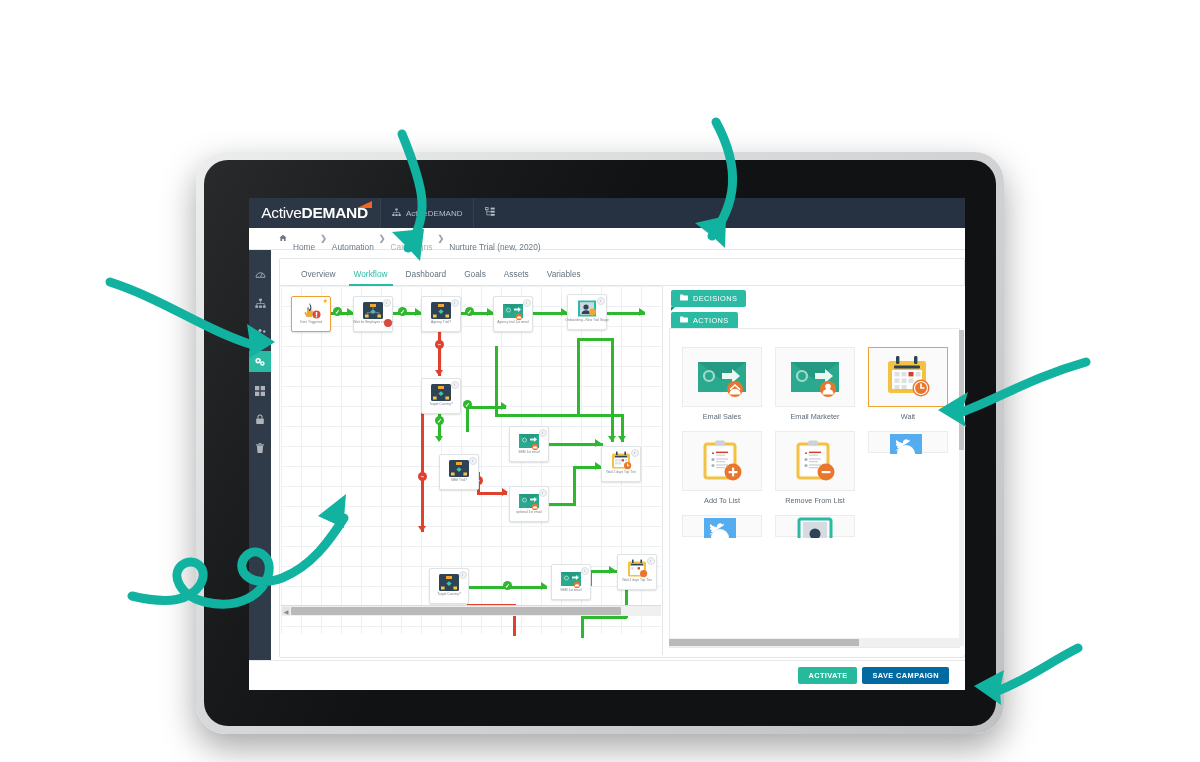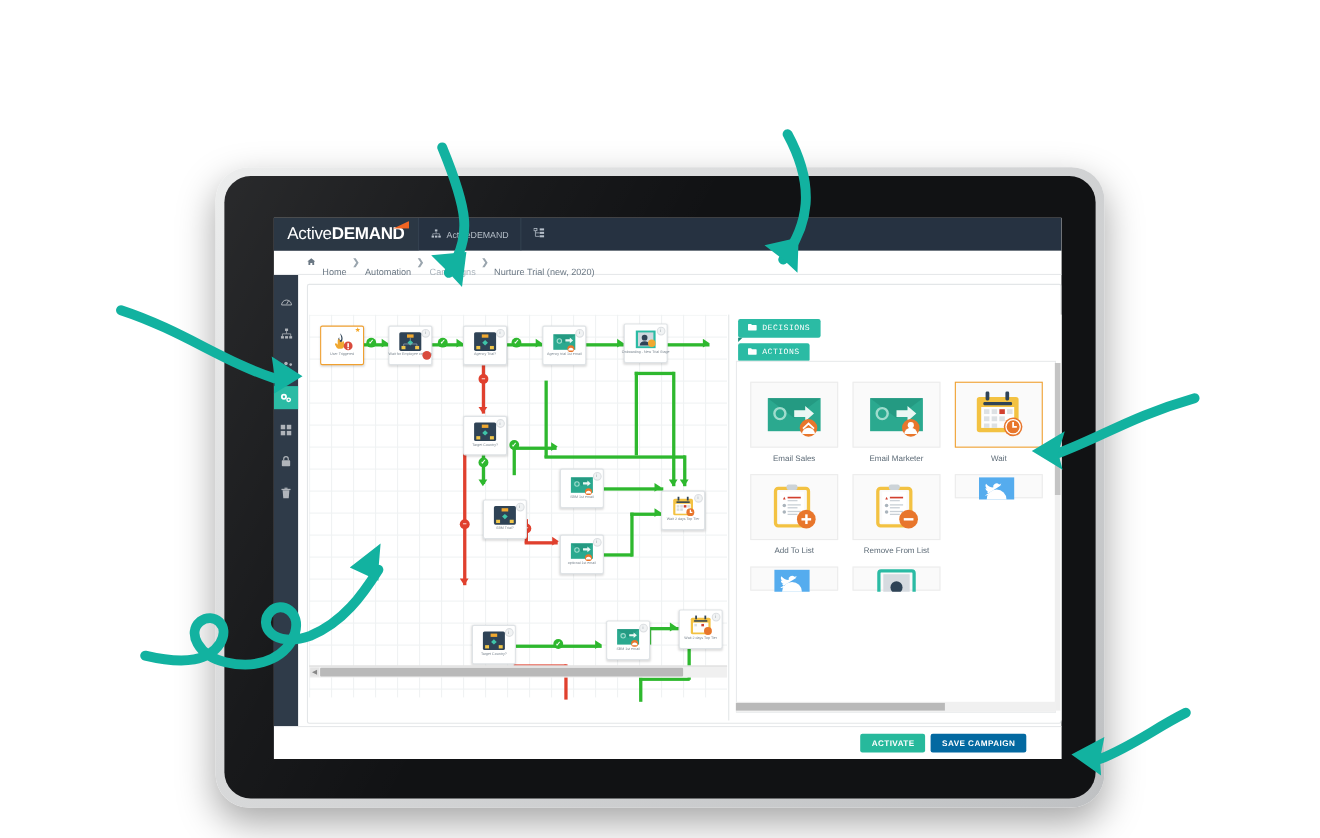--- a/index.html
+++ b/index.html
@@ -97,39 +97,39 @@
   .tip.u{border-left:4px solid transparent;border-right:4px solid transparent;border-bottom:6px solid #2eb82e;}
   .badge{position:absolute;width:9px;height:9px;border-radius:50%;display:flex;align-items:center;justify-content:center;
     color:#fff;font-size:6px;font-weight:700;line-height:1;}
   .badge.ok{background:#2eb82e;}
   .badge.no{background:#e0402e;}
 
   
   .panel{position:absolute;left:382px;top:27px;width:303px;height:369px;background:#fff;border-left:1px solid #e3e6e8;
     overflow:hidden;}
   .ptab{position:absolute;height:17px;background:#2bbba4;color:#fff;border-radius:2px;display:flex;align-items:center;
-    gap:5px;padding:0 9px;font-size:7.4px;letter-spacing:.4px;box-sizing:border-box;font-family:Liberation Mono, monospace;}
+    gap:5px;padding:0 9px;font-size:7.4px;letter-spacing:.4px;box-sizing:border-box;}
   .ptab:after{content:"";position:absolute;left:0;bottom:-4px;border-left:4px solid #1b8b7a;
     border-bottom:4px solid transparent;}
   .pbody{position:absolute;left:6px;top:42px;width:291px;height:320px;background:#fff;border:1px solid #e8eaec;
     box-sizing:border-box;overflow:hidden;}
   .grid3{position:absolute;left:12px;top:18px;width:268px;display:flex;flex-wrap:wrap;gap:0 13px;}
   .card{width:80px;margin-bottom:9px;display:flex;flex-direction:column;align-items:center;}
   .card .thumb{width:80px;height:60px;background:#fafafa;border:1px solid #ececec;box-sizing:border-box;
     display:flex;align-items:center;justify-content:center;position:relative;}
   .card.hi .thumb{border:1.5px solid #f0a030;}
   .card .cap{margin-top:5px;font-size:7.3px;color:#5c6a76;text-align:center;line-height:1.35;}
   .pscroll{position:absolute;left:6px;top:352px;width:291px;height:9px;background:#f0f0f0;}
   .pscroll .thumb{position:absolute;left:0;top:1px;width:190px;height:7px;background:#b9b9b9;}
   .vbar{position:absolute;right:2px;top:44px;width:5px;height:316px;background:#efefef;}
   .vbar .th{position:absolute;left:0;top:0;width:5px;height:120px;background:#c4c4c4;}
 
   
   .footer{position:absolute;left:0;top:462px;width:716px;height:30px;background:#fff;border-top:1px solid #e6e8ea;
-    display:flex;align-items:center;justify-content:flex-end;gap:5px;padding-right:32px;box-sizing:border-box;}
+    display:flex;align-items:center;justify-content:flex-end;gap:5px;padding-right:16px;box-sizing:border-box;}
   .btn{height:17px;padding:0 10px;border-radius:2px;color:#fff;font-size:7.4px;font-weight:700;letter-spacing:.4px;
     display:flex;align-items:center;justify-content:center;}
   .btn.teal{background:#27b99c;}
   .btn.blue{background:#0369a1;}
 
   .anno{position:absolute;left:0;top:0;width:1200px;height:762px;pointer-events:none;}
 </style>
 </head>
 <body>
 
@@ -251,20 +251,28 @@
               <svg width="10" height="11" viewBox="0 0 14 16">
                 <path d="M2.5 4h9l-.9 10.5H3.4z" fill="#fff"></path>
                 <rect x="1" y="2" width="12" height="1.7" fill="#fff"></rect>
                 <rect x="5" y="0.3" width="4" height="1.7" fill="#fff"></rect>
               </svg>
             </span>
         </div>
       </div>
 
       <div class="content">
+        <div class="tabs">
+          <div class="tab">Overview</div>
+          <div class="tab active">Workflow</div>
+          <div class="tab">Dashboard</div>
+          <div class="tab">Goals</div>
+          <div class="tab">Assets</div>
+          <div class="tab">Variables</div>
+        </div>
 
         <div class="canvas-wrap">
           <div class="canvas">
 
             <div class="link" style="left:48px;top:26px;width:24px;height:3px"></div>
             <div class="tip r" style="left:66px;top:22px"></div>
             <div class="badge ok" style="left:52px;top:21px">✓</div>
             <div class="link" style="left:110px;top:26px;width:30px;height:3px"></div>
             <div class="tip r" style="left:134px;top:22px"></div>
             <div class="badge ok" style="left:117px;top:21px">✓</div>

